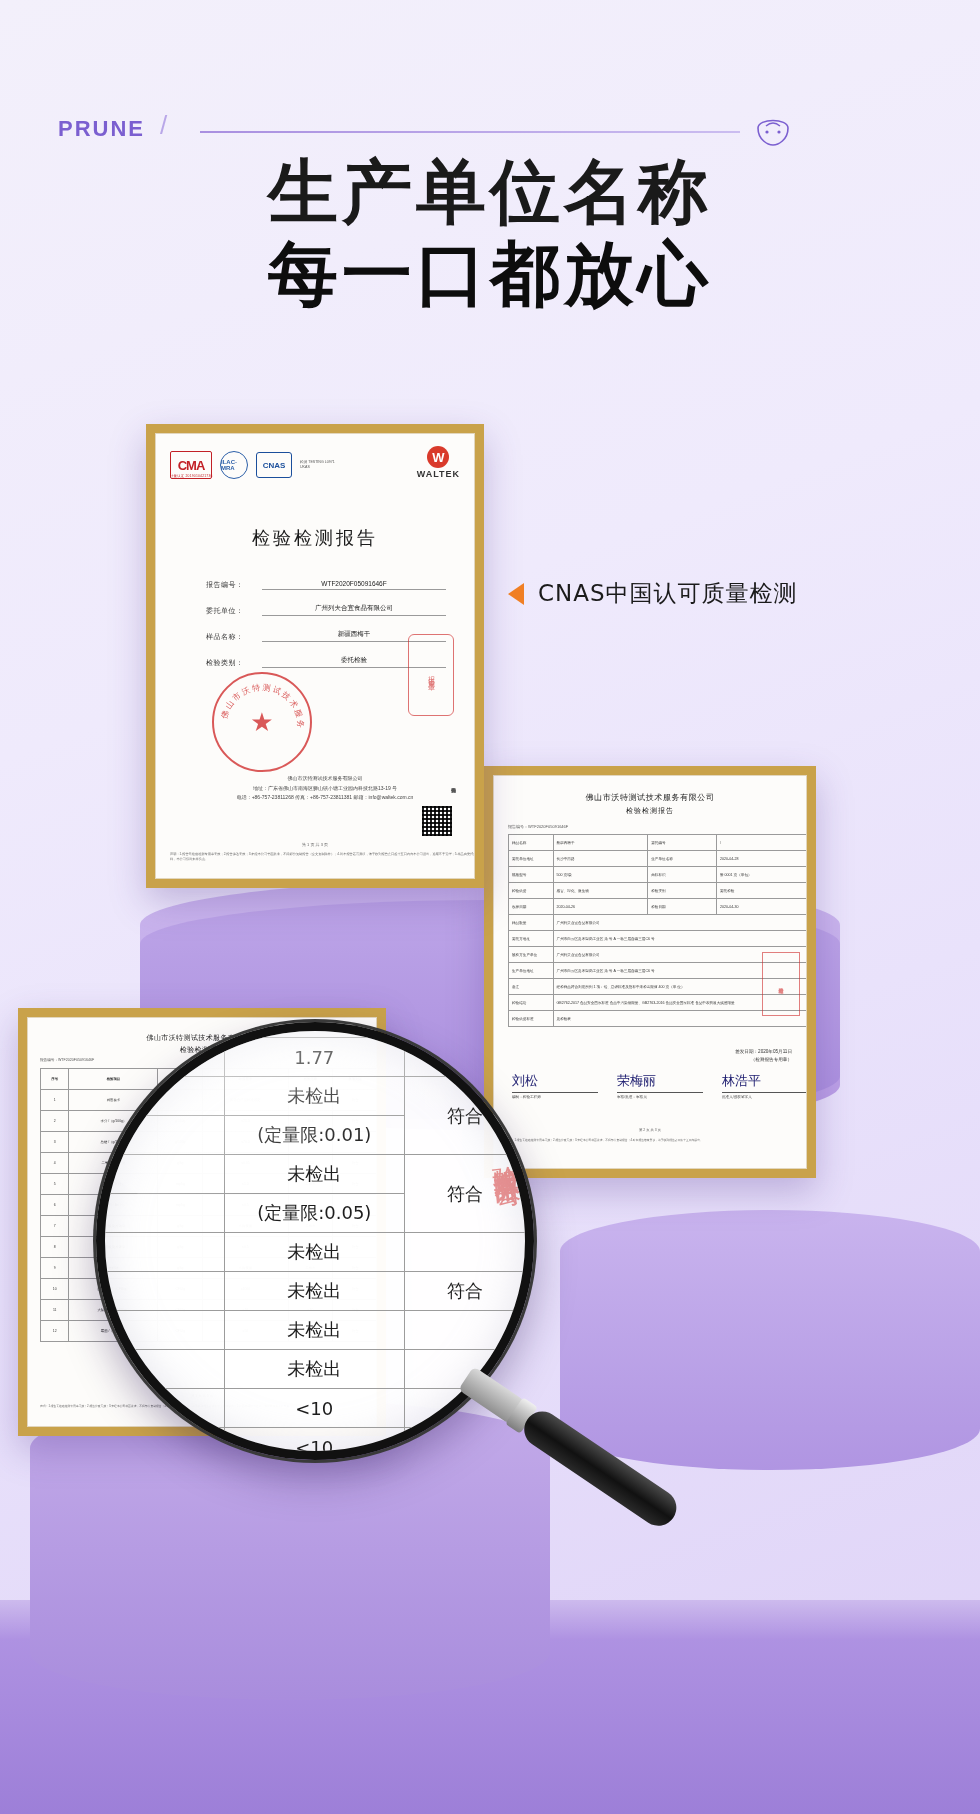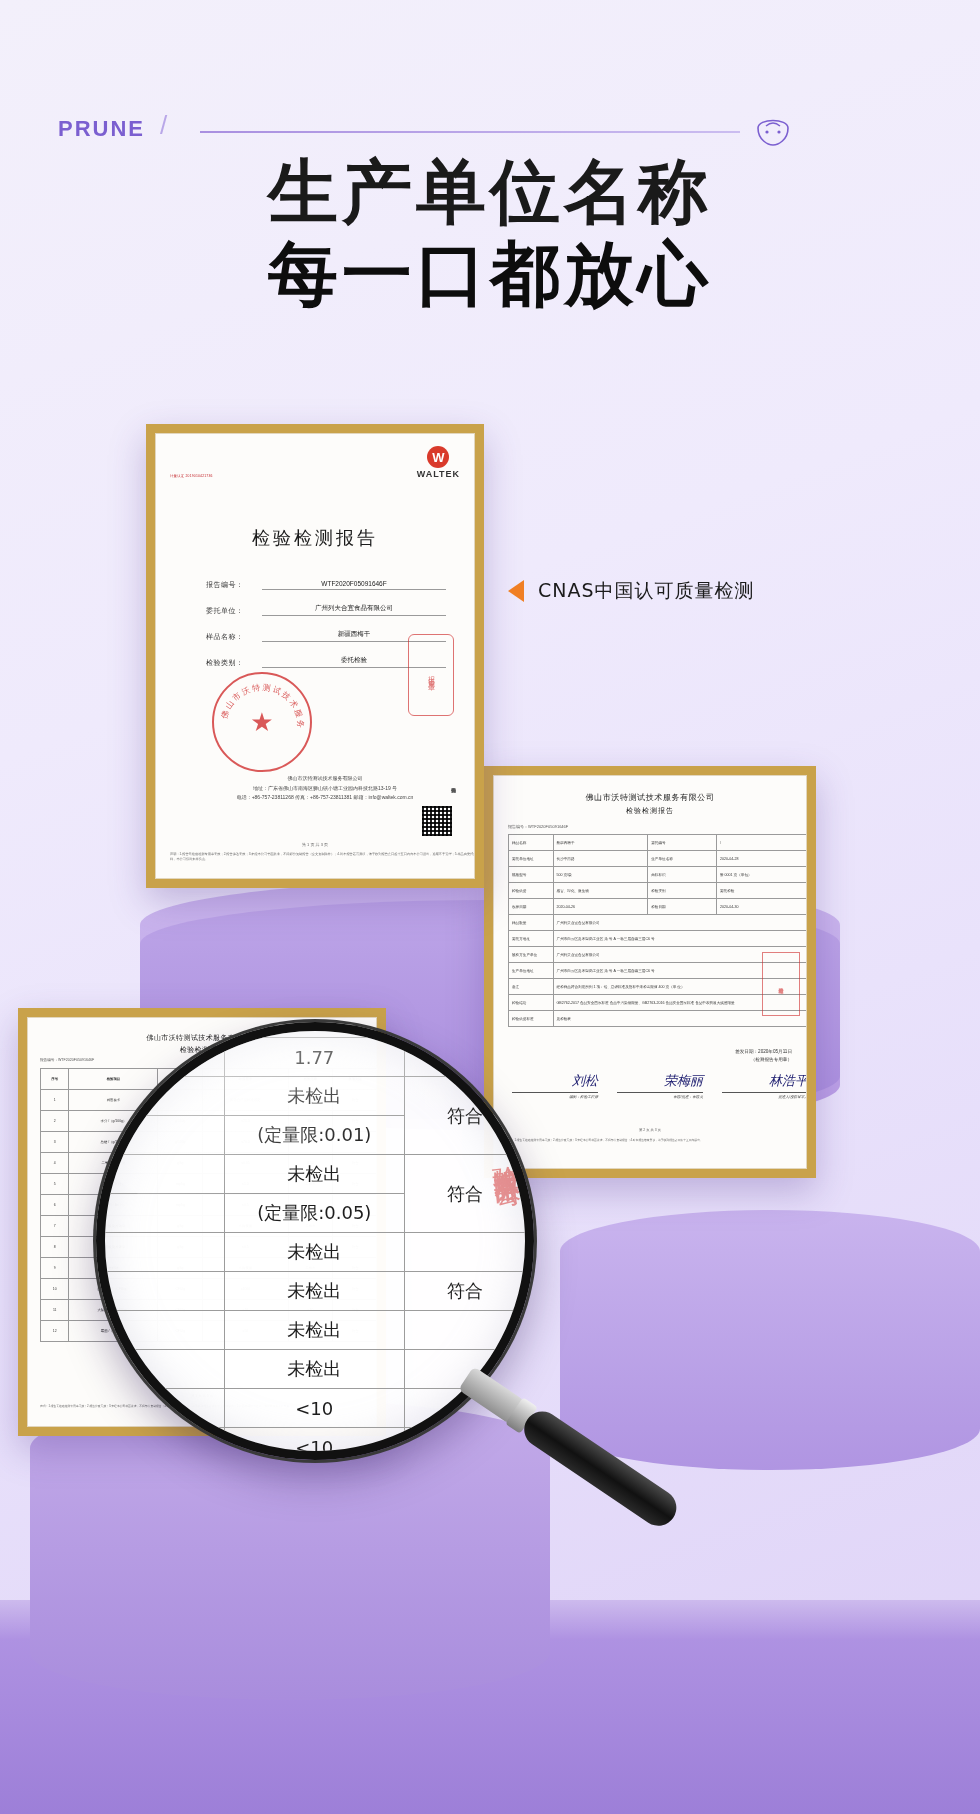--- a/index.html
+++ b/index.html
@@ -124,21 +124,21 @@
   
   .cert2{left:484px;top:766px;width:332px;height:412px;}
   .c2-title{position:absolute;left:0;top:16px;width:100%;text-align:center;font-size:8px;color:#222;letter-spacing:.6px;}
   .c2-sub{position:absolute;left:0;top:30px;width:100%;text-align:center;font-size:7px;color:#222;letter-spacing:1px;}
   .c2-no{position:absolute;left:14px;top:48px;font-size:4px;color:#555;}
   .c2-table{position:absolute;left:14px;top:58px;width:302px;border-collapse:collapse;font-size:3.6px;color:#333;}
   .c2-table td{border:.6px solid #9a9a9a;padding:3px 3px;height:9px;vertical-align:middle;}
   .c2-stamp{position:absolute;right:6px;top:176px;width:36px;height:62px;border:1.4px solid #cf2b2b;opacity:.6;color:#cf2b2b;font-size:5px;writing-mode:vertical-rl;display:flex;align-items:center;justify-content:center;}
   .c2-date{position:absolute;right:14px;top:272px;font-size:4.6px;color:#333;text-align:right;line-height:1.7;}
   .c2-sigs{position:absolute;left:18px;top:296px;width:296px;display:flex;justify-content:space-between;}
-  .c2-sig{width:86px;text-align:right;font-style:italic;}
+  .c2-sig{width:86px;text-align:left;}
   .c2-sig .mark{font-size:13px;color:#1b1b6e;font-family:"DejaVu Serif",serif;}
   .c2-sig .line{border-top:.8px solid #555;margin-top:2px;}
   .c2-sig .cap{font-size:3.6px;color:#444;margin-top:2px;}
   .c2-pager{position:absolute;left:0;top:352px;width:100%;text-align:center;font-size:3.4px;color:#666;}
   .c2-legal{position:absolute;left:12px;top:362px;width:308px;font-size:2.8px;color:#666;line-height:1.5;}
 
   
   .cert3{left:18px;top:1008px;width:368px;height:428px;}
   .c3-title{position:absolute;left:0;top:14px;width:100%;text-align:center;font-size:7px;color:#222;letter-spacing:.4px;line-height:1.7;}
   .c3-no{position:absolute;left:12px;top:40px;font-size:3.6px;color:#555;}
@@ -181,21 +181,21 @@
   .mag-neck{position:absolute;left:0;top:4px;width:62px;height:28px;border-radius:6px;
     background:linear-gradient(180deg,#d9d9d9,#8f8f8f);}
   .mag-ring{position:absolute;left:58px;top:2px;width:18px;height:32px;border-radius:4px;
     background:linear-gradient(180deg,#f0f0f0,#7d7d7d);}
   .mag-grip{position:absolute;left:74px;top:0px;width:176px;height:36px;border-radius:18px;
     background:linear-gradient(180deg,#4a4a4a,#111 55%,#2b2b2b);}
 
   
   .callout{position:absolute;left:508px;top:578px;display:flex;align-items:center;gap:14px;}
   .callout .tri{width:0;height:0;border-top:11px solid transparent;border-bottom:11px solid transparent;border-right:16px solid #f07f24;}
-  .callout .txt{font-size:19px;color:#1b1b1b;font-family:"DejaVu Sans",sans-serif;letter-spacing:1px;}
+  .callout .txt{font-size:23px;color:#1b1b1b;font-family:"DejaVu Sans",sans-serif;letter-spacing:1px;}
 </style>
 </head>
 <body>
 
 <div class="header">
   <div class="brand">PRUNE</div>
   <div class="slash">/</div>
   <div class="rule"></div>
   <div class="prune-icon">
     <svg viewBox="0 0 42 36" width="42" height="36">
@@ -308,20 +308,26 @@
       </div>
     </div>
     <div class="c2-pager">第 2 页 共 3 页</div>
     <div class="c2-legal">声明：1.报告无检验检测专用章无效；2.报告涂改无效；3.未经本公司书面批准，不得部分复制报告；4.对本报告若有异议，请于收到报告之日起十五日内提出。</div>
   </div>
 </div>
 
 <div class="cert cert1">
   <div class="frame"></div>
   <div class="inner">
+    <div class="c1-logos">
+      <div class="ima-badge">CMA</div>
+      <div class="circ-badge">ILAC-MRA</div>
+      <div class="cnas-badge">CNAS</div>
+      <div class="micro-col">检测 TESTING L0971 UKAS</div>
+    </div>
     <div class="tiny-sub">计量认证 2019010421736</div>
     <div class="waltek">
       <div class="w-circ">W</div>
       <div class="w-txt">WALTEK</div>
     </div>
 
     <div class="c1-title">检验检测报告</div>
 
     <div class="c1-rows">
       <div class="c1-row">

